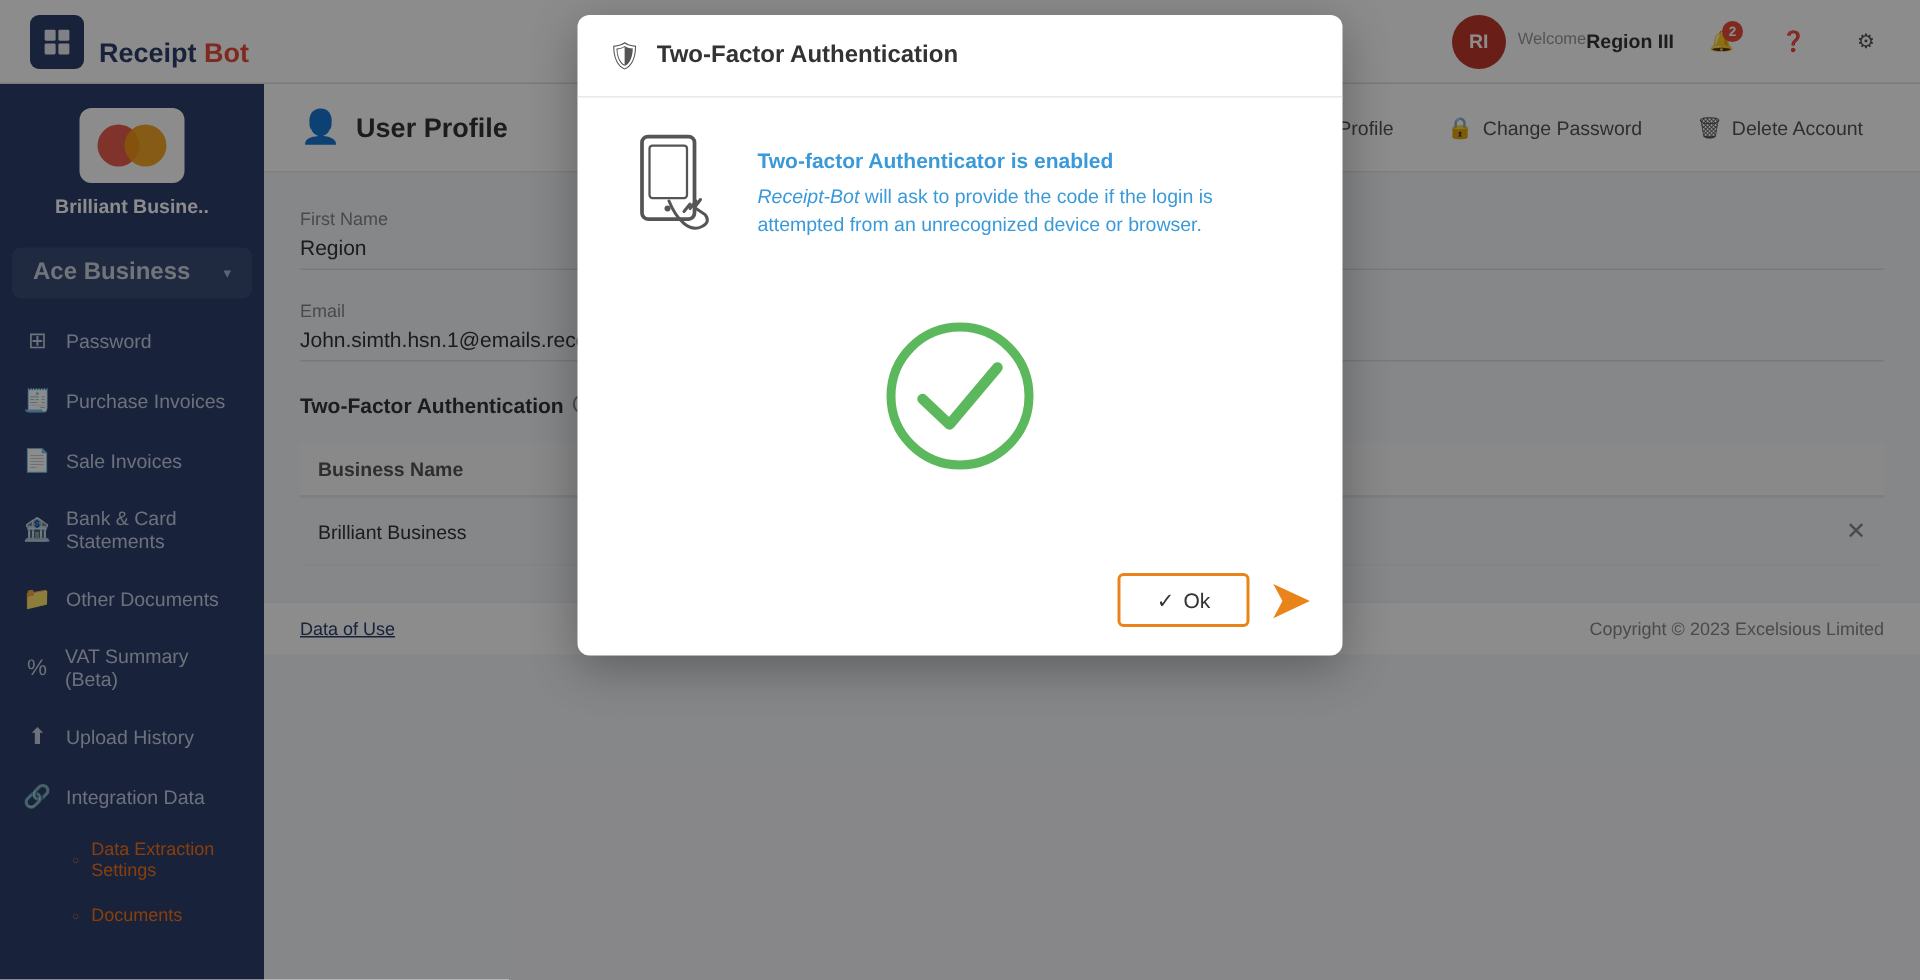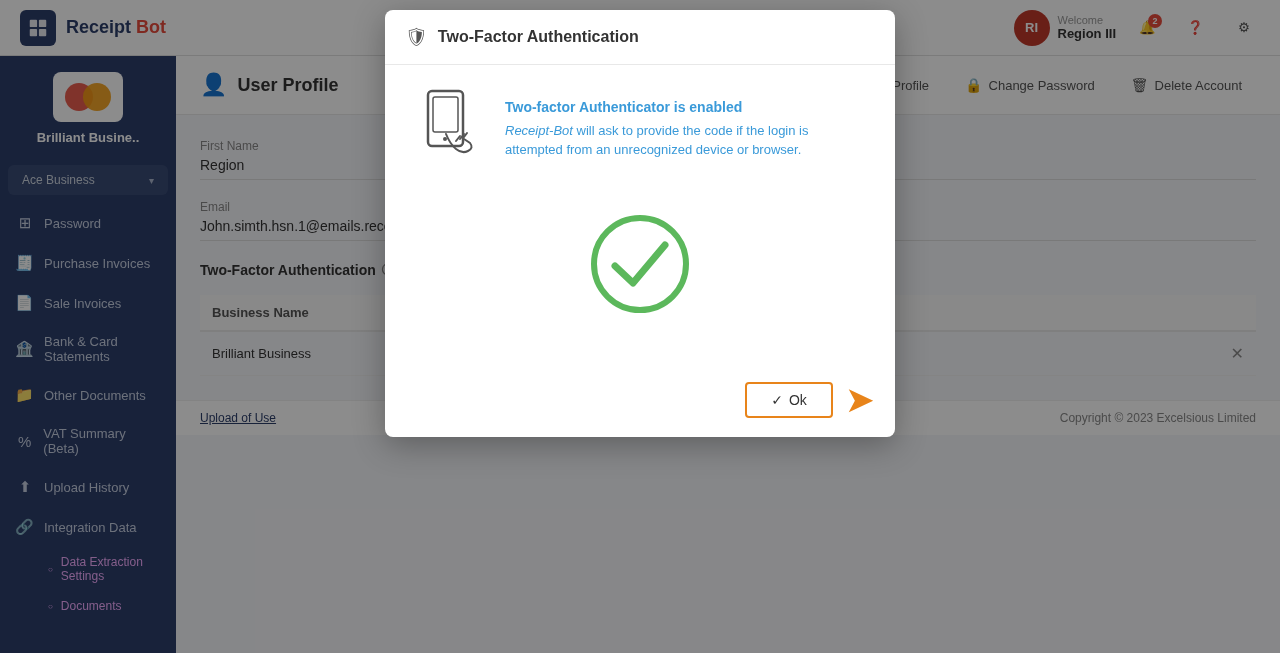--- a/index.html
+++ b/index.html
@@ -4,60 +4,60 @@
   <style>
     * { margin: 0; padding: 0; box-sizing: border-box; }
     body { font-family: 'Segoe UI', Arial, sans-serif; background: #f0f2f5; width: 1280px; height: 653px; overflow: hidden; position: relative; }
 
     
     .top-nav {
       display: flex; align-items: center; justify-content: space-between;
       background: #fff; height: 56px; padding: 0 20px;
       border-bottom: 1px solid #e0e0e0; position: relative; z-index: 10;
     }
-    .logo-area { display: flex; align-items: center; gap: 10px; }
+    .logo-area { display: flex; align-items: flex-end; gap: 10px; }
     .logo-icon { width: 36px; height: 36px; background: #2c3e6b; border-radius: 6px; display: flex; align-items: center; justify-content: center; }
     .logo-icon svg { width: 22px; height: 22px; }
     .logo-text { font-size: 18px; font-weight: 700; color: #2c3e6b; }
     .logo-text span { color: #e74c3c; }
     .nav-right { display: flex; align-items: center; gap: 16px; }
     .welcome-area { display: flex; align-items: center; gap: 8px; }
     .avatar { width: 36px; height: 36px; border-radius: 50%; background: #c0392b; color: #fff; display: flex; align-items: center; justify-content: center; font-size: 13px; font-weight: 700; }
-    .welcome-text { display: flex; flex-direction: column; }
+    .welcome-text { display: flex; }
     .welcome-label { font-size: 11px; color: #999; }
     .welcome-name { font-size: 13px; font-weight: 600; color: #333; }
     .nav-icon-btn { width: 32px; height: 32px; border: none; background: transparent; cursor: pointer; display: flex; align-items: center; justify-content: center; color: #555; position: relative; }
     .badge { position: absolute; top: 2px; right: 2px; background: #e74c3c; color: #fff; font-size: 9px; width: 14px; height: 14px; border-radius: 50%; display: flex; align-items: center; justify-content: center; font-weight: 700; }
 
     
     .main-layout { display: flex; height: calc(653px - 56px); }
 
     
     .sidebar {
       width: 176px; background: #2c3e6b; color: #fff; flex-shrink: 0;
       display: flex; flex-direction: column; overflow-y: auto;
     }
     .sidebar-logo-area { padding: 16px 12px; display: flex; flex-direction: column; align-items: center; }
     .sidebar-card { width: 70px; height: 50px; background: #fff; border-radius: 8px; display: flex; align-items: center; justify-content: center; margin-bottom: 8px; }
     .mastercard-icon { display: flex; gap: -6px; }
     .mc-circle1 { width: 28px; height: 28px; border-radius: 50%; background: #e74c3c; opacity: 0.9; }
     .mc-circle2 { width: 28px; height: 28px; border-radius: 50%; background: #f39c12; opacity: 0.9; margin-left: -10px; }
     .sidebar-biz-name { font-size: 13px; font-weight: 700; color: #fff; text-align: center; }
     .org-row { display: flex; align-items: center; gap: 4px; padding: 8px 14px; background: rgba(255,255,255,0.07); margin: 4px 8px; border-radius: 6px; cursor: pointer; }
-    .org-row-label { font-size: 12px; color: #cdd5e0; font-weight: 400; flex: 1; }
+    .org-row-label { font-size: 16px; color: #cdd5e0; font-weight: 700; flex: 1; }
     .chevron-icon { font-size: 10px; color: #aab4cc; }
     .sidebar-nav { display: flex; flex-direction: column; padding: 4px 0; }
     .sidebar-item {
       display: flex; align-items: center; gap: 10px;
       padding: 11px 16px; cursor: pointer; color: #c5cee0; font-size: 13px;
       transition: background 0.15s;
     }
     .sidebar-item-icon { width: 18px; display: flex; align-items: center; justify-content: center; font-size: 15px; }
     .sidebar-sub { padding-left: 32px; }
-    .sidebar-sub-item { display: flex; align-items: center; gap: 8px; padding: 8px 16px; cursor: pointer; color: #f0abfc; font-size: 12px; }
+    .sidebar-sub-item { display: flex; align-items: center; gap: 8px; padding: 8px 16px; cursor: pointer; color: #f97316; font-size: 12px; }
     .sidebar-sub-item::before { content: '○'; font-size: 8px; }
 
     
     .content { flex: 1; background: #f5f6fa; overflow-y: auto; }
     .content-header {
       background: #fff; padding: 14px 24px;
       border-bottom: 1px solid #e8e8e8;
       display: flex; align-items: center; justify-content: space-between;
     }
     .content-header-left { display: flex; align-items: center; gap: 10px; }
@@ -277,21 +277,21 @@
               <td class="table-actions">
                 <button class="close-btn">✕</button>
               </td>
             </tr>
           </tbody>
         </table>
       </div>
     </div>
 
     <div class="footer">
-      <span class="footer-link">Upload of Use</span>
+      <span class="footer-link">Data of Use</span>
       <span>Copyright © 2023 Excelsious Limited</span>
     </div>
   </div>
 </div>
 
 <div class="overlay">
   <div class="modal">
     <div class="modal-header">
       <span class="modal-title-icon">🛡</span>
       <span class="modal-title">Two-Factor Authentication</span>

